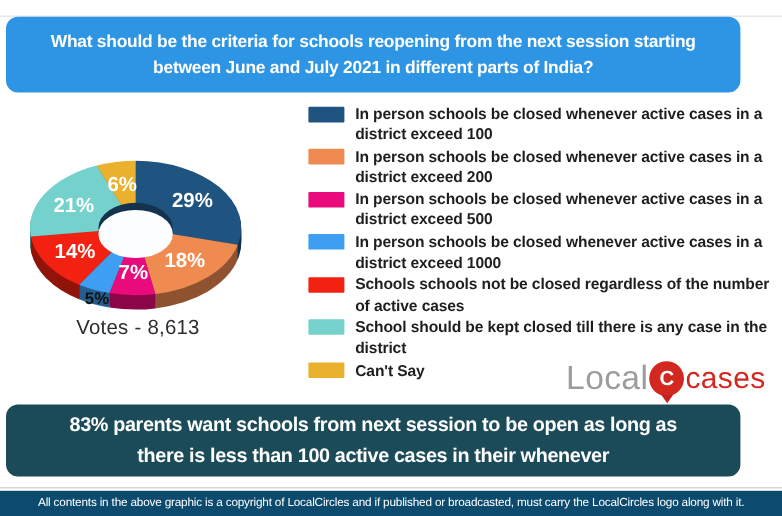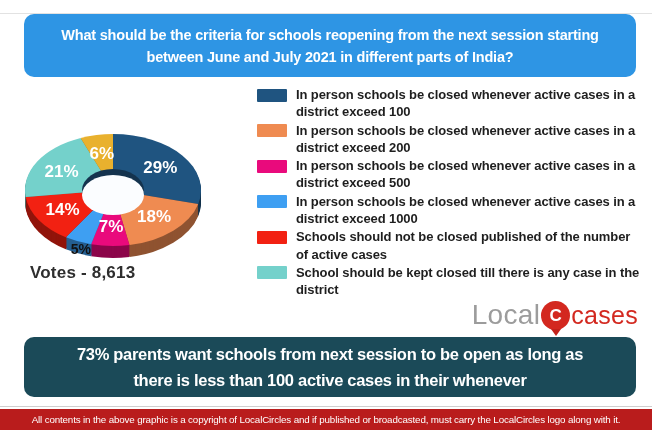--- a/index.html
+++ b/index.html
@@ -2,32 +2,32 @@
 <html><head>
 <meta charset="utf-8">
 <style>
   html,body{margin:0;padding:0;background:#fff;}
   .canvas{
     position:relative;width:652px;height:430px;background:#ffffff;
     font-family:"Liberation Sans",sans-serif;overflow:hidden;
   }
   .top-hairline{position:absolute;left:0;right:0;top:13px;height:1px;background:#e2e2e2;}
   .banner{
-    position:absolute;left:24px;width:612px;box-sizing:border-box;border-radius:10px;
+    position:absolute;left:5px;width:612px;box-sizing:border-box;border-radius:10px;
     display:flex;flex-direction:column;justify-content:center;align-items:center;
     color:#ffffff;font-weight:bold;text-align:center;
   }
   .banner-top{top:14px;height:63px;font-size:14.5px;line-height:22px;letter-spacing:-0.2px;}
   .banner-bottom{top:337px;height:60px;font-size:16.5px;line-height:26px;letter-spacing:-0.3px;}
   .banner div{white-space:nowrap;}
   .chart-svg{position:absolute;left:5px;top:118px;width:230px;height:155px;overflow:visible;}
   .pie-label{font-family:"Liberation Sans",sans-serif;font-weight:bold;}
   .votes{
-    position:absolute;left:30px;top:263px;width:170px;text-align:left;
-    font-size:17px;font-weight:bold;color:#2e2e2e;letter-spacing:0.2px;
+    position:absolute;left:30px;top:263px;width:170px;text-align:center;
+    font-size:17px;font-weight:normal;color:#2e2e2e;letter-spacing:0.2px;
   }
   .legend{position:absolute;left:257px;top:86px;width:395px;}
   .legend-item{display:flex;align-items:flex-start;margin-bottom:1px;}
   .legend-swatch{flex:0 0 30px;height:13px;margin-top:2.5px;margin-right:9px;border-radius:1px;}
   .legend-label{
     width:348px;font-size:13px;font-weight:bold;color:#1e1e1e;line-height:17.3px;
     letter-spacing:-0.1px;
   }
   .logo{position:absolute;right:14px;top:299px;display:flex;align-items:center;height:32px;}
   .logo-local{font-size:28px;color:#9c9c9c;letter-spacing:0.3px;}
@@ -38,21 +38,21 @@
   }
   .logo-c{color:#ffffff;font-size:17px;font-weight:bold;line-height:1;}
   .logo-pin{
     position:absolute;left:50%;bottom:-6px;transform:translateX(-50%);
     width:0;height:0;border-left:5px solid transparent;border-right:5px solid transparent;
     border-top:7px solid #c2221b;
   }
   .logo-ircles{font-size:25px;color:#d3281f;letter-spacing:0.3px;}
   .pre-footer-line{position:absolute;left:0;right:0;top:406px;height:1px;background:#cfcfcf;}
   .footer{
-    position:absolute;left:0;right:0;bottom:0;height:21px;background:#b91c1c;
+    position:absolute;left:0;right:0;bottom:0;height:21px;background:#0c4a6e;
     color:#ffffff;font-size:9.8px;letter-spacing:-0.15px;line-height:21px;
     text-align:center;white-space:nowrap;
   }
 </style>
 </head>
 <body>
 
 <div class="canvas">
 
   <div class="top-hairline"></div>
@@ -179,39 +179,43 @@
       <div class="legend-item">
         <span class="legend-swatch" style="background: rgb(233, 10, 124);"></span>
         <span class="legend-label" style="color: rgb(30, 30, 30);">In person schools be closed whenever active cases in a district exceed 500</span>
       </div>
       <div class="legend-item">
         <span class="legend-swatch" style="background: rgb(62, 159, 242);"></span>
         <span class="legend-label" style="color: rgb(30, 30, 30);">In person schools be closed whenever active cases in a district exceed 1000</span>
       </div>
       <div class="legend-item">
         <span class="legend-swatch" style="background: rgb(242, 33, 18);"></span>
-        <span class="legend-label" style="color: rgb(30, 30, 30);">Schools should not be closed published of the number of active cases</span>
+        <span class="legend-label" style="color: rgb(30, 30, 30);">Schools schools not be closed regardless of the number of active cases</span>
       </div>
       <div class="legend-item">
         <span class="legend-swatch" style="background: rgb(116, 209, 203);"></span>
         <span class="legend-label" style="color: rgb(30, 30, 30);">School should be kept closed till there is any case in the district</span>
+      </div>
+      <div class="legend-item">
+        <span class="legend-swatch" style="background: rgb(233, 177, 46);"></span>
+        <span class="legend-label" style="color: rgb(30, 30, 30);">Can't Say</span>
       </div>
     </div>
 
   <div class="logo">
     <span class="logo-local">Local</span>
     <span class="logo-circle">
       <span class="logo-c">C</span>
       <span class="logo-pin"></span>
     </span>
     <span class="logo-ircles">cases</span>
   </div>
 
   <div class="banner banner-bottom" id="banner-bottom" style="background: rgb(27, 74, 88);">
-    <div>73% parents want schools from next session to be open as long as</div>
+    <div>83% parents want schools from next session to be open as long as</div>
     <div>there is less than 100 active cases in their whenever</div>
   </div>
 
   <div class="pre-footer-line"></div>
 
   <div class="footer">
     <span>All contents in the above graphic is a copyright of LocalCircles and if published or broadcasted, must carry the LocalCircles logo along with it.</span>
   </div>
 
 </div>

